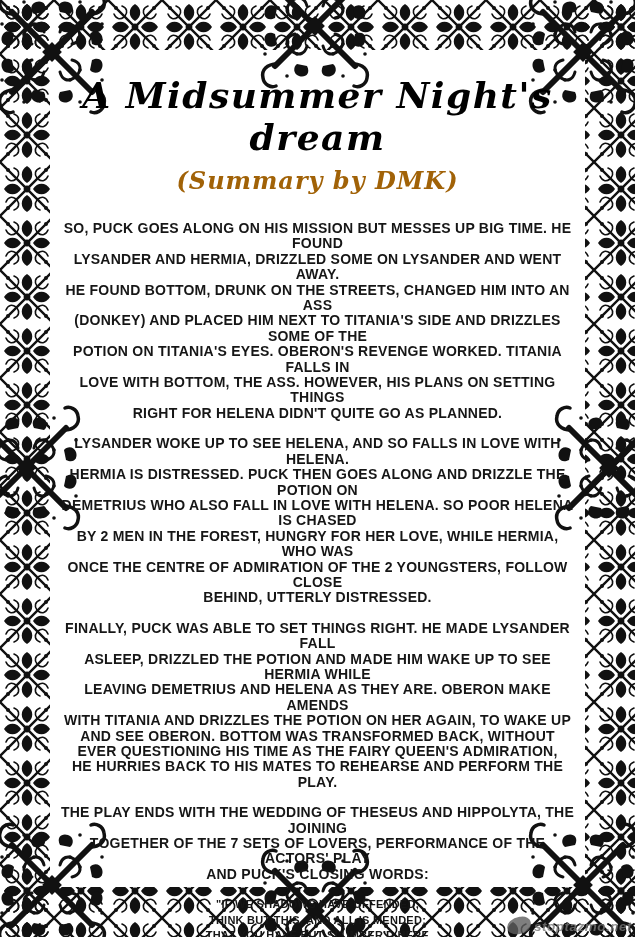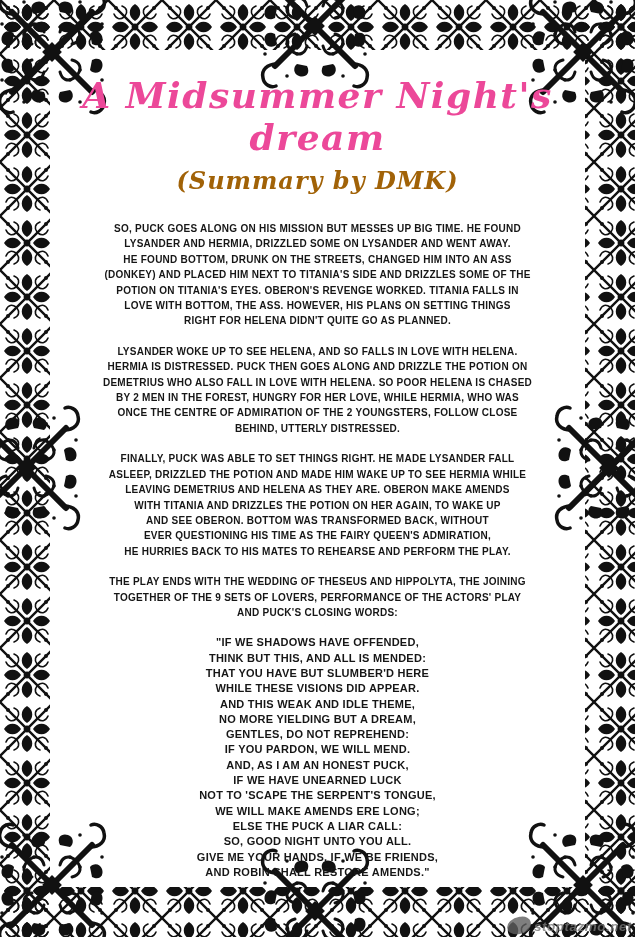--- a/index.html
+++ b/index.html
@@ -8,28 +8,28 @@
     background:#ffffff; overflow:hidden;
     font-family:"Liberation Sans", sans-serif; color:#141414;
   }
   .border-svg { position:absolute; left:0; top:0; width:635px; height:937px; z-index:1; }
   .content {
     position:absolute; left:60px; right:60px; top:74px; z-index:2;
     text-align:center;
   }
   .title {
     font-family:"DejaVu Serif", serif; font-style:italic; font-weight:700;
-    font-size:36px; letter-spacing:1.5px; margin:0; color:#ec4899;
+    font-size:36px; letter-spacing:1.5px; margin:0; color:#000000;
   }
   .subtitle {
     font-family:"DejaVu Serif", serif; font-style:italic; font-weight:700;
     font-size:24px; letter-spacing:1px; margin:8px 0 0; color:#a16207;
   }
   .para {
-    font-weight:700; font-size:10px; line-height:15.4px; letter-spacing:0.25px;
+    font-weight:700; font-size:14px; line-height:15.4px; letter-spacing:0.25px;
     white-space:pre-line; margin:15px 0 0; color:#161616;
   }
   .para.first { margin-top:26px; }
   .poem {
     font-weight:700; font-size:11px; line-height:15.3px; letter-spacing:0.25px;
     white-space:pre-line; margin:15px 0 0; color:#161616;
   }
   .watermark {
     position:absolute; right:3px; bottom:3px; z-index:3;
     display:flex; align-items:flex-end; gap:3px;
@@ -123,21 +123,21 @@
 ONCE THE CENTRE OF ADMIRATION OF THE 2 YOUNGSTERS, FOLLOW CLOSE
 BEHIND, UTTERLY DISTRESSED.</p>
     <p class="para">FINALLY, PUCK WAS ABLE TO SET THINGS RIGHT. HE MADE LYSANDER FALL
 ASLEEP, DRIZZLED THE POTION AND MADE HIM WAKE UP TO SEE HERMIA WHILE
 LEAVING DEMETRIUS AND HELENA AS THEY ARE. OBERON MAKE AMENDS
 WITH TITANIA AND DRIZZLES THE POTION ON HER AGAIN, TO WAKE UP
 AND SEE OBERON. BOTTOM WAS TRANSFORMED BACK, WITHOUT
 EVER QUESTIONING HIS TIME AS THE FAIRY QUEEN'S ADMIRATION,
 HE HURRIES BACK TO HIS MATES TO REHEARSE AND PERFORM THE PLAY.</p>
     <p class="para">THE PLAY ENDS WITH THE WEDDING OF THESEUS AND HIPPOLYTA, THE JOINING
-TOGETHER OF THE 9 SETS OF LOVERS, PERFORMANCE OF THE ACTORS' PLAY
+TOGETHER OF THE 7 SETS OF LOVERS, PERFORMANCE OF THE ACTORS' PLAY
 AND PUCK'S CLOSING WORDS:</p>
 
     <div class="poem">"IF WE SHADOWS HAVE OFFENDED,
 THINK BUT THIS, AND ALL IS MENDED:
 THAT YOU HAVE BUT SLUMBER'D HERE
 WHILE THESE VISIONS DID APPEAR.
 AND THIS WEAK AND IDLE THEME,
 NO MORE YIELDING BUT A DREAM,
 GENTLES, DO NOT REPREHEND:
 IF YOU PARDON, WE WILL MEND.

